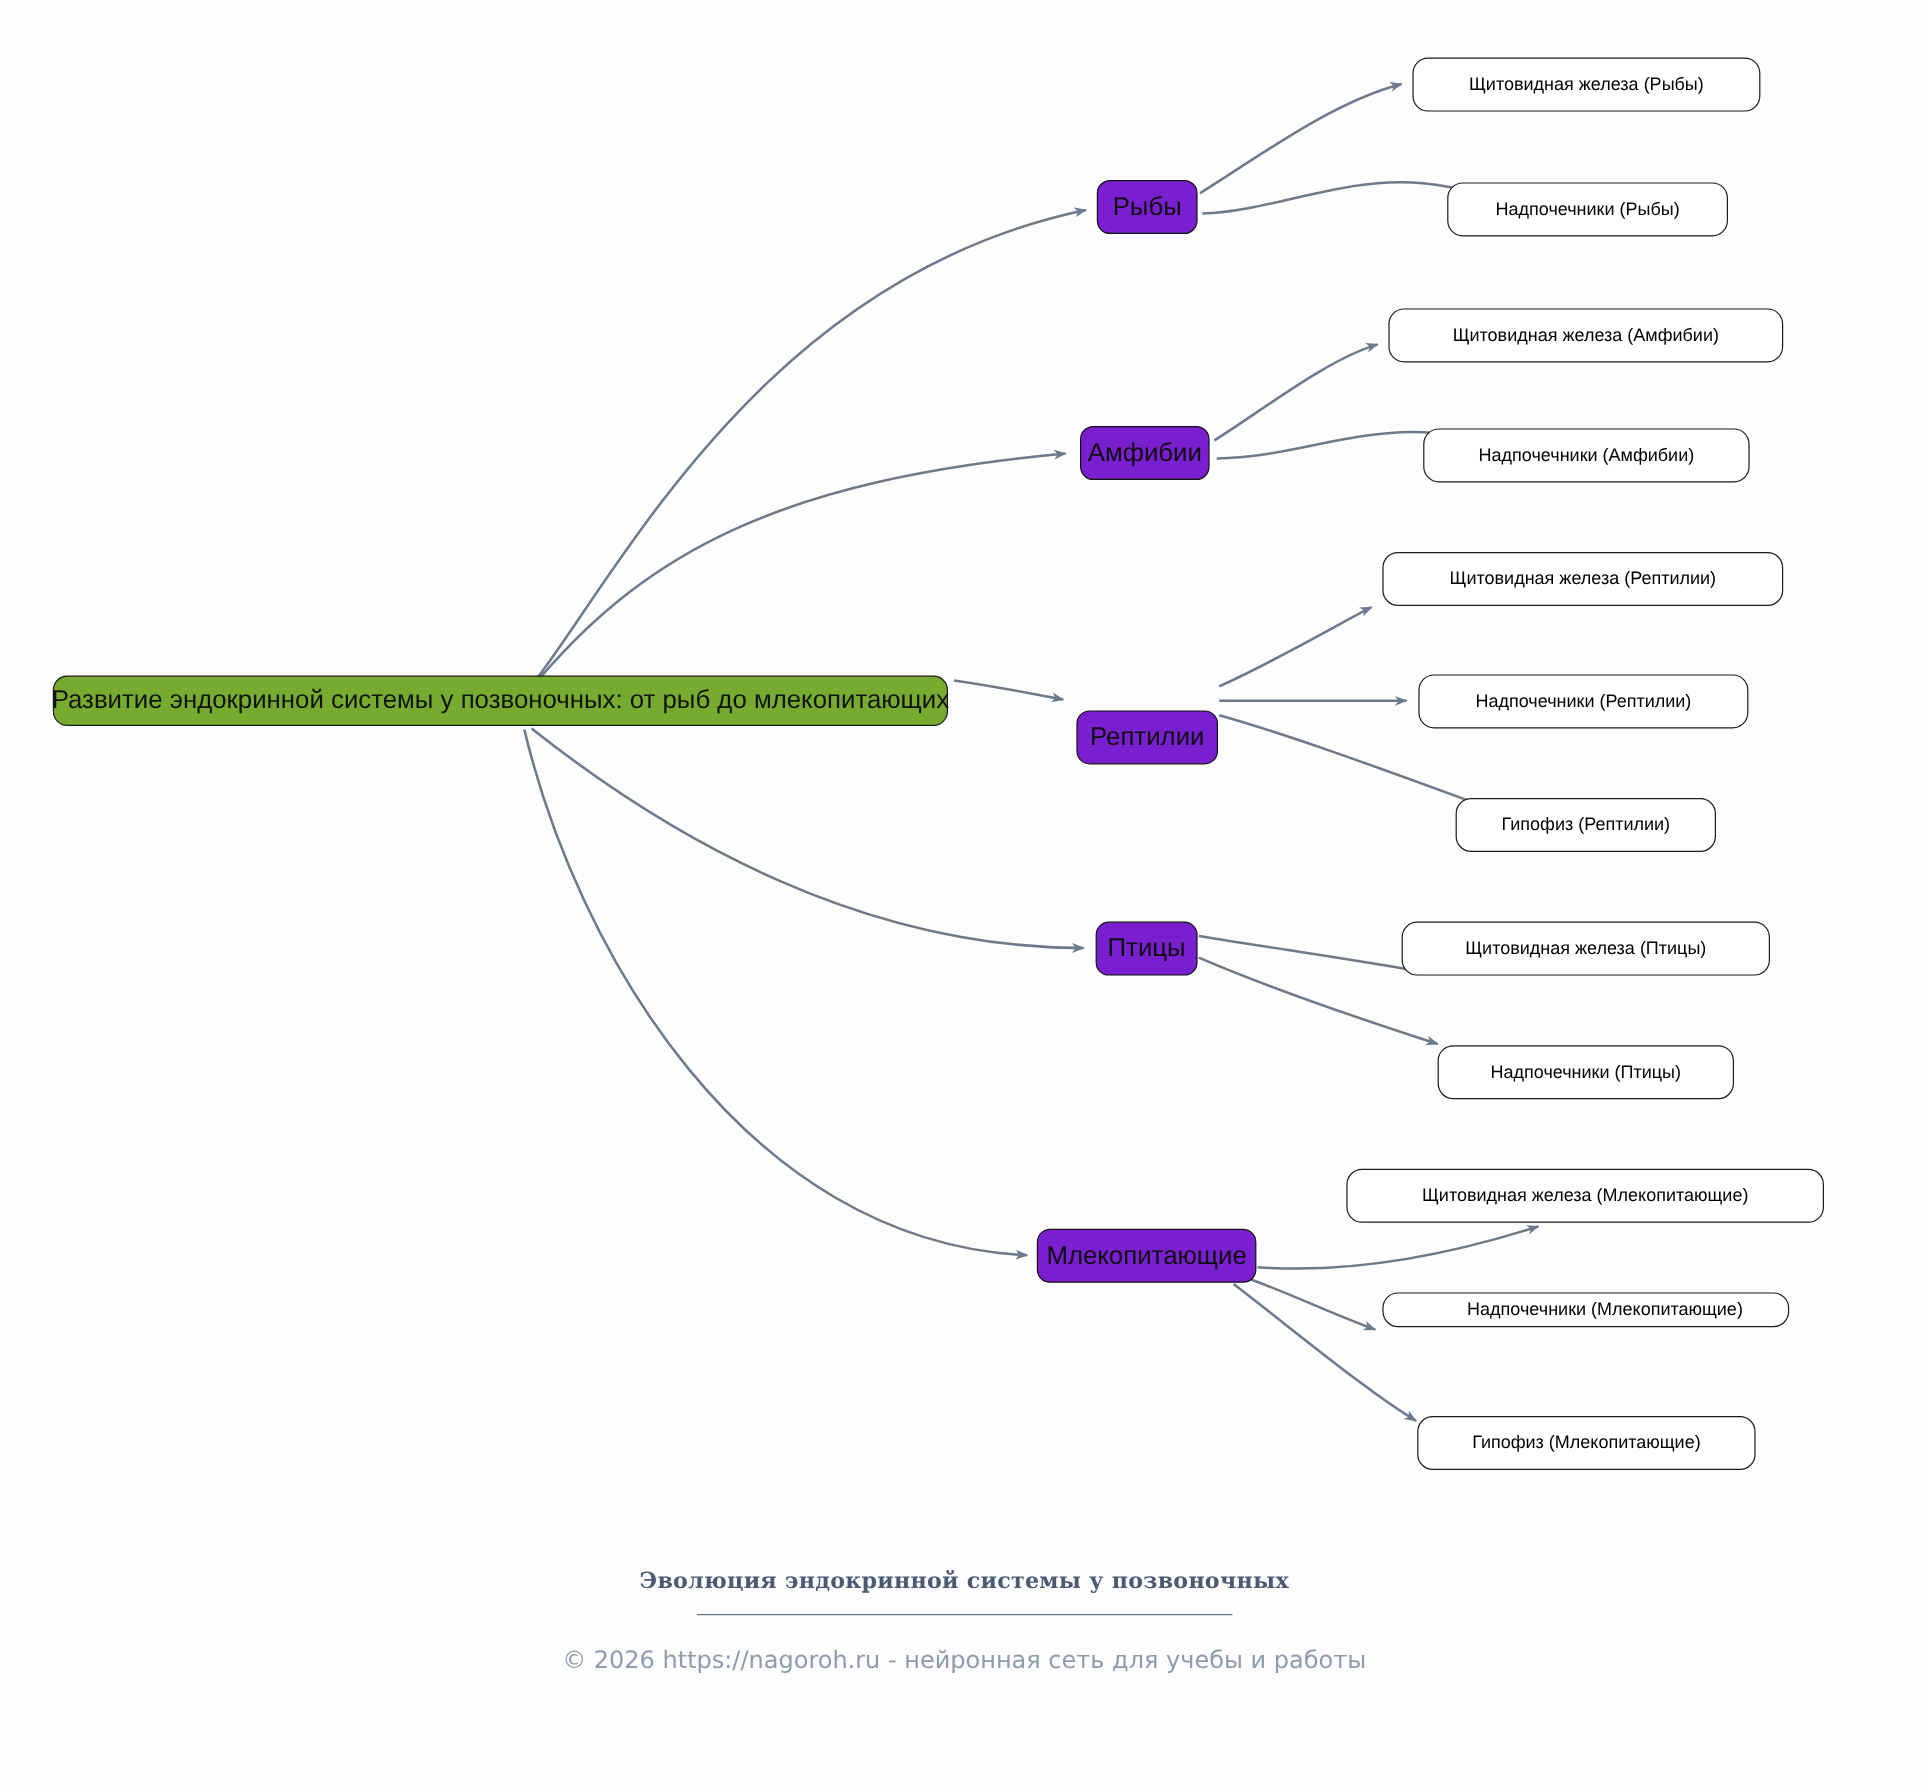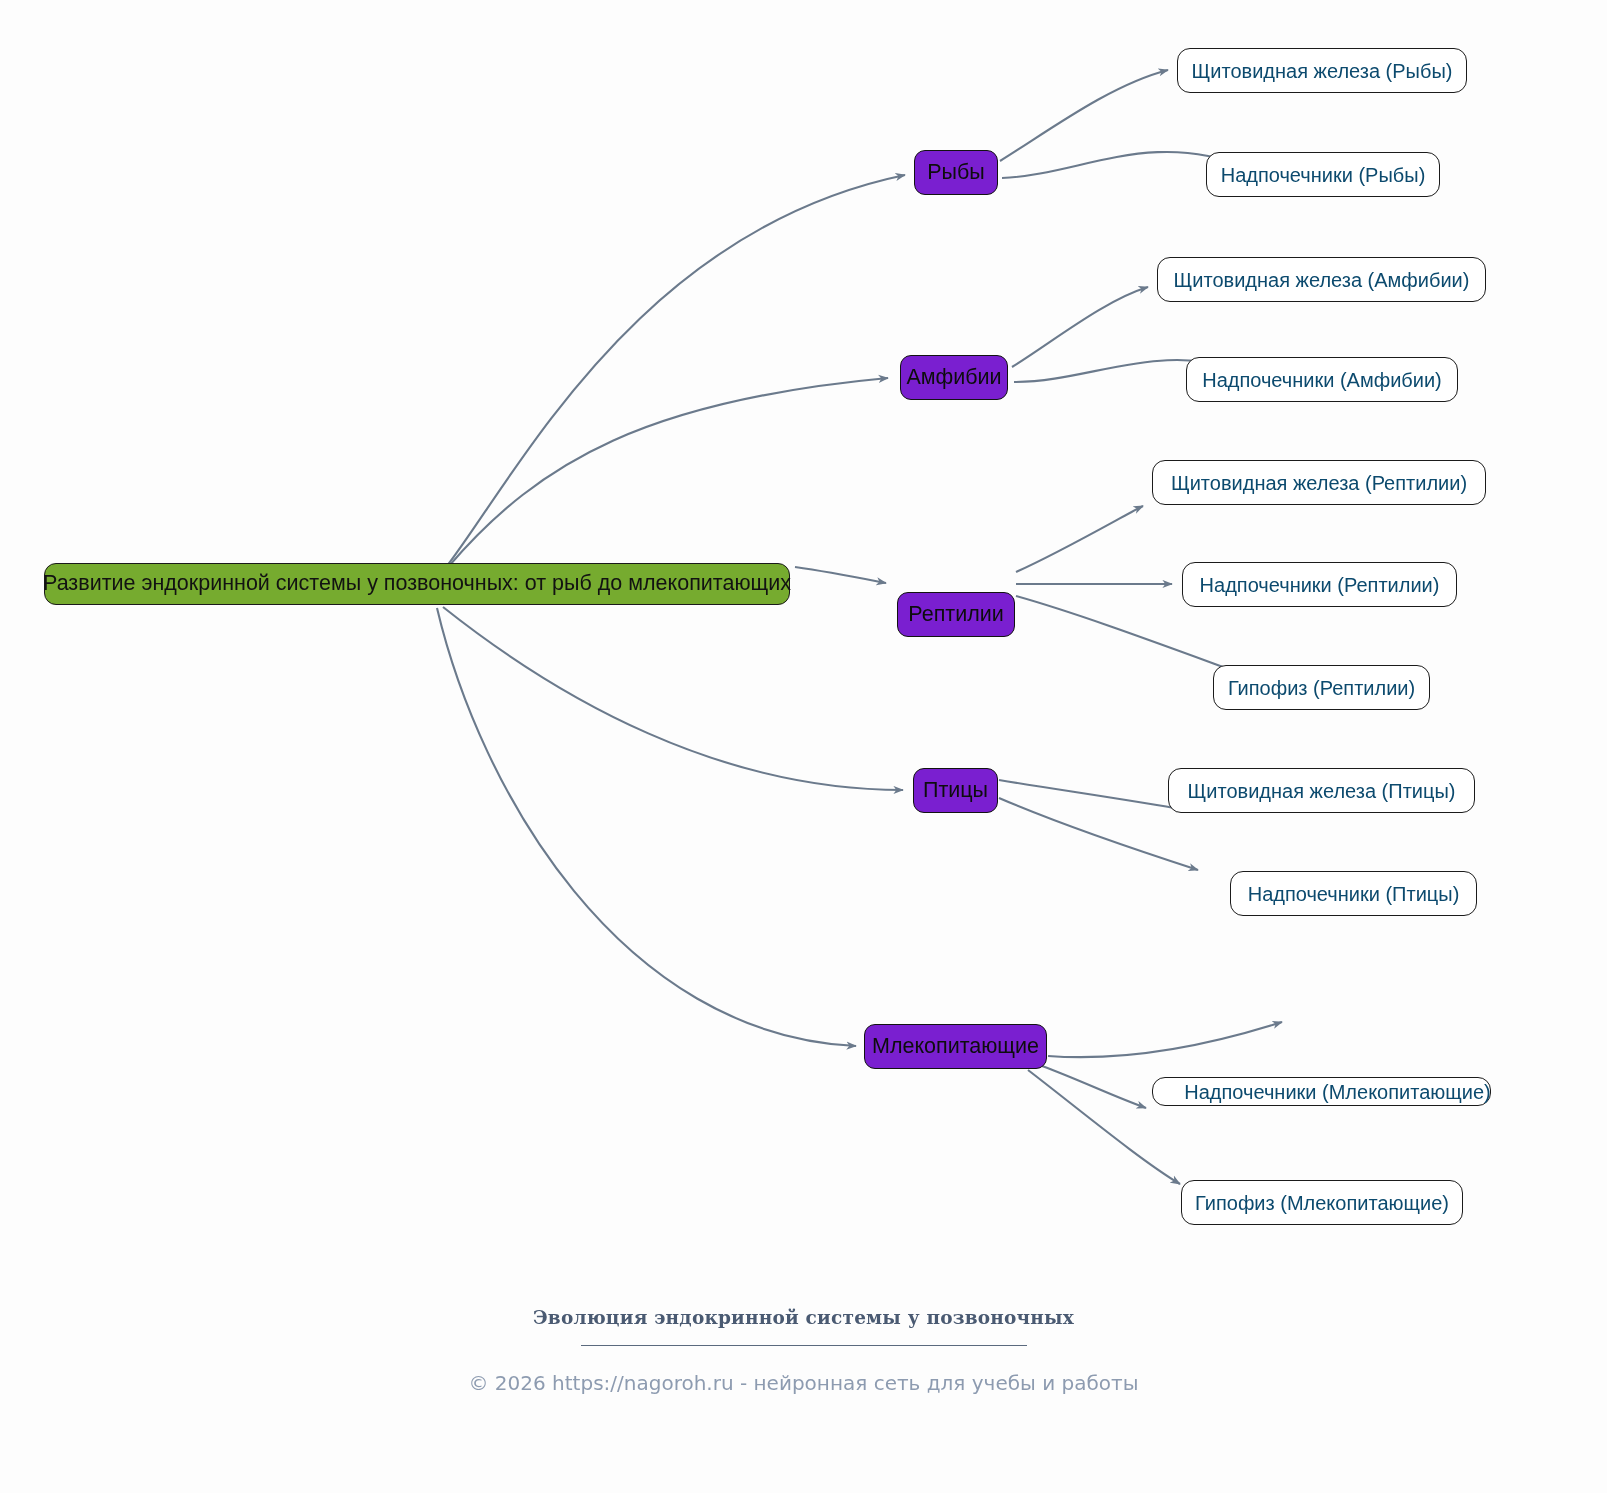--- a/index.html
+++ b/index.html
@@ -44,22 +44,22 @@
     border: 1.6px solid #121212;
     border-radius: 11px;
     color: #0d0d0d;
     font-size: 21.5px;
     padding: 0 24px;
   }
   .node-leaf {
     background: #ffffff;
     border: 1.6px solid #1b1b1b;
     border-radius: 13px;
-    color: #0c4a6e;
-    font-size: 20px;
+    color: #000000;
+    font-size: 15px;
     padding: 0 16px;
   }
   #footer {
     position: absolute;
     left: 0;
     width: 1607px;
     text-align: center;
   }
   .footer-title {
     font-family: "DejaVu Serif", "Liberation Serif", serif;
@@ -155,26 +155,29 @@
   <div class="node node-leaf" style="left:1213px;top:665px;width:217px;height:45px;">
     <span>Гипофиз (Рептилии)</span>
   </div>
 
   <div class="node node-cat" style="left:913px;top:768px;width:85px;height:45px;">
     <span>Птицы</span>
   </div>
   <div class="node node-leaf" style="left:1168px;top:768px;width:307px;height:45px;">
     <span>Щитовидная железа (Птицы)</span>
   </div>
-  <div class="node node-leaf" style="left:1198px;top:871px;width:247px;height:45px;margin-left:32px;">
+  <div class="node node-leaf" style="left:1198px;top:871px;width:247px;height:45px;">
     <span>Надпочечники (Птицы)</span>
   </div>
 
   <div class="node node-cat" style="left:864px;top:1024px;width:183px;height:45px;">
     <span>Млекопитающие</span>
+  </div>
+  <div class="node node-leaf" style="left:1122px;top:974px;width:398px;height:45px;">
+    <span>Щитовидная железа (Млекопитающие)</span>
   </div>
   <div class="node node-leaf" style="left:1152px;top:1077px;width:339px;height:29px;padding-left:48px;">
     <span>Надпочечники (Млекопитающие)</span>
   </div>
   <div class="node node-leaf" style="left:1181px;top:1180px;width:282px;height:45px;">
     <span>Гипофиз (Млекопитающие)</span>
   </div>
 
   <div id="footer" style="top:1307px;">
     <div class="footer-title">Эволюция эндокринной системы у позвоночных</div>

